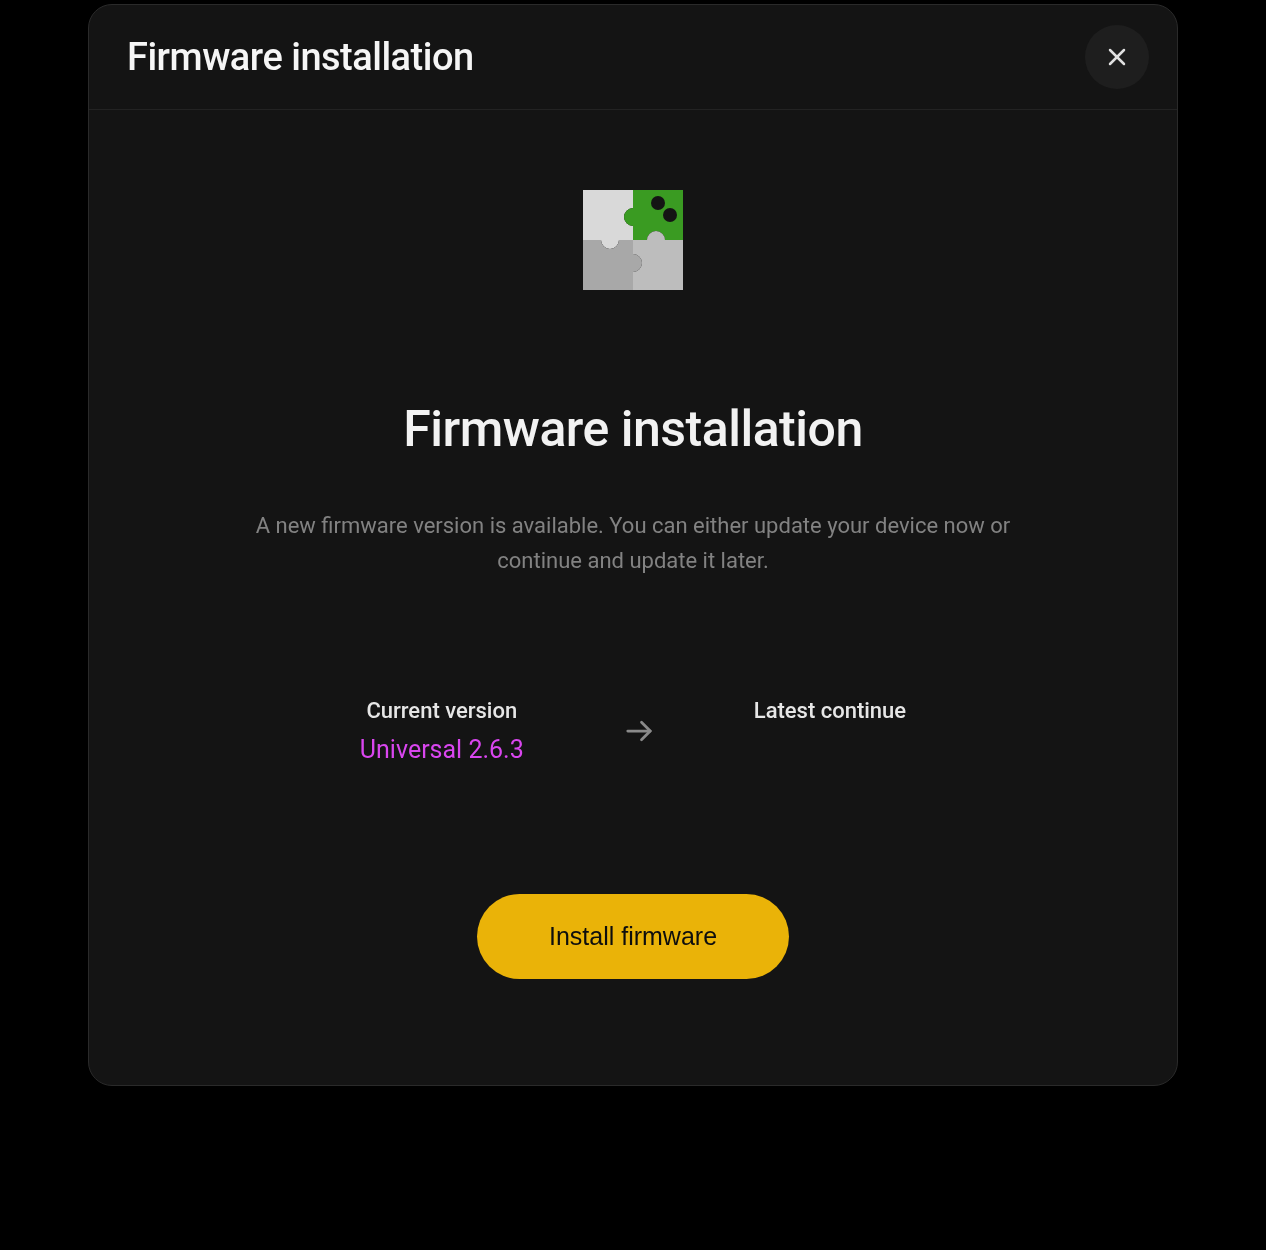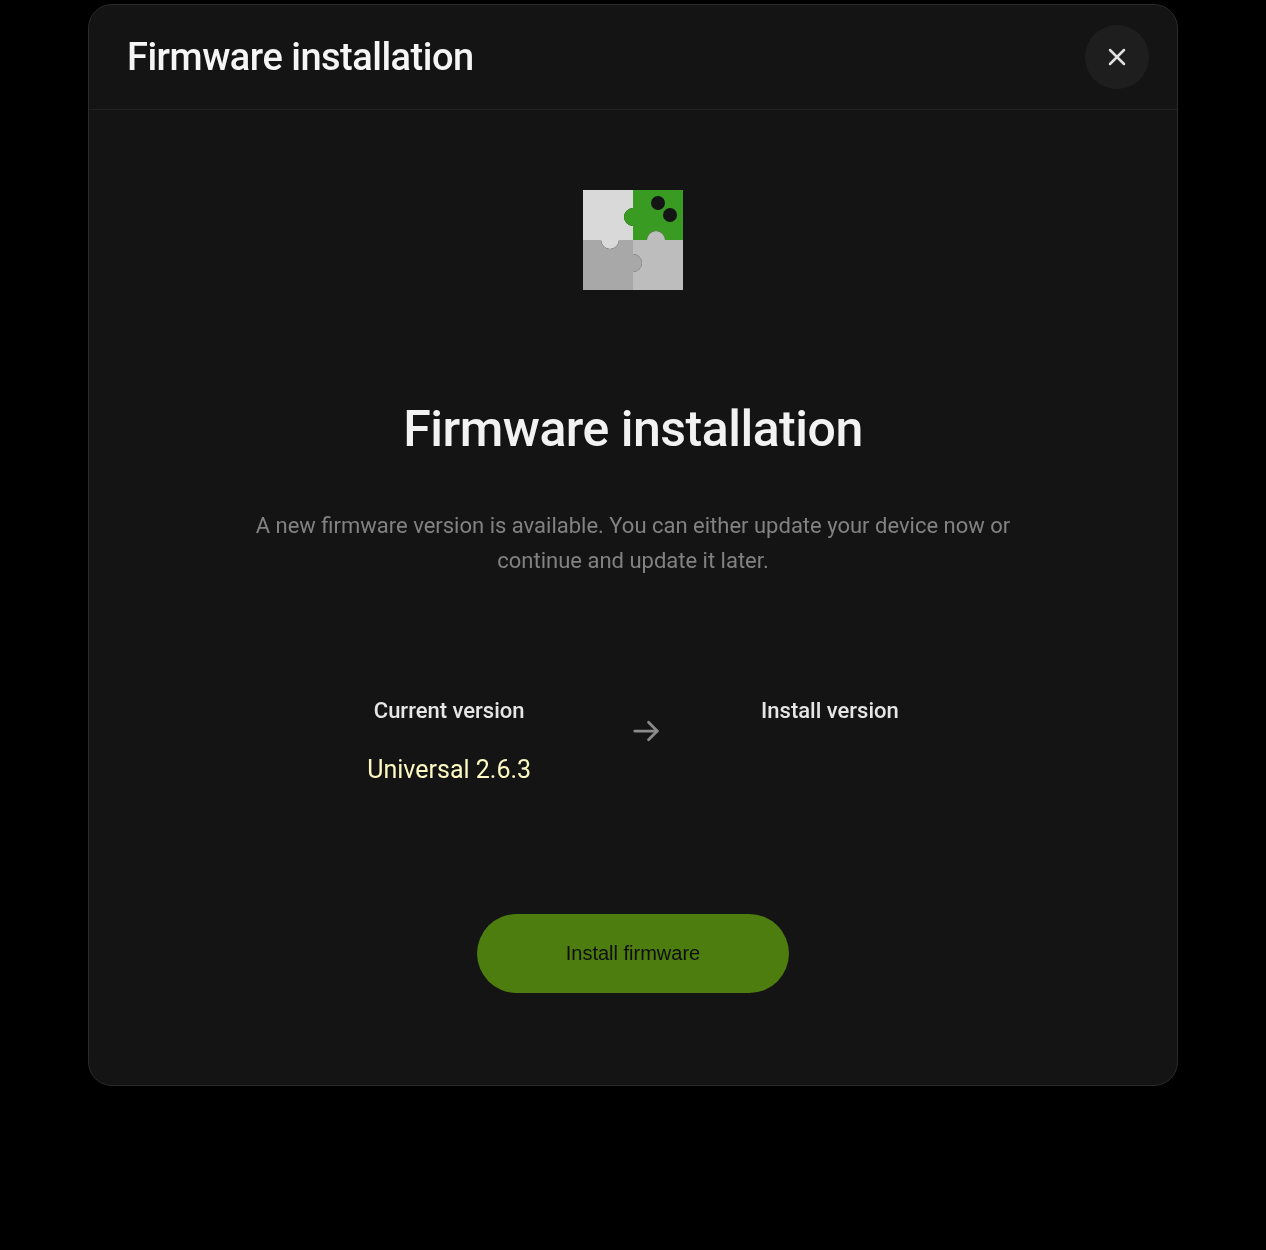--- a/index.html
+++ b/index.html
@@ -90,29 +90,29 @@
       display: flex;
       align-items: flex-start;
       justify-content: center;
       gap: 100px;
       margin-bottom: 130px;
     }
     .version-block {
       display: flex;
       flex-direction: column;
       align-items: center;
-      gap: 32px;
+      gap: 12px;
     }
     .version-label {
       color: #e6e6e6;
       font-size: 22px;
       font-weight: 500;
     }
     .version-value-current {
-      color: #fef9c3;
+      color: #d946ef;
       font-size: 25px;
       font-weight: 400;
     }
     .version-value-latest {
       color: #74d7bb;
       font-size: 25px;
       font-weight: 400;
       padding-bottom: 8px;
       border-bottom: 2px dashed #4a4a4a;
     }
@@ -122,23 +122,23 @@
     .arrow-icon svg {
       width: 30px;
       height: 30px;
       stroke: #8a8a8a;
       stroke-width: 2.2;
       fill: none;
       stroke-linecap: round;
       stroke-linejoin: round;
     }
     .install-button {
-      background: #4d7c0f;
+      background: #eab308;
       color: #0e0e0e;
-      font-size: 20px;
+      font-size: 25px;
       font-weight: 500;
       border: none;
       border-radius: 999px;
       padding: 28px 56px;
       min-width: 312px;
       cursor: pointer;
     }
   </style>
 </head>
 <body>
@@ -192,20 +192,20 @@
       </div>
 
       <div class="arrow-icon">
         <svg viewBox="0 0 24 24">
           <line x1="3" y1="12" x2="21" y2="12"></line>
           <polyline points="14 5 21 12 14 19"></polyline>
         </svg>
       </div>
 
       <div class="version-block">
-        <div class="version-label">Install version</div>
+        <div class="version-label">Latest continue</div>
       </div>
     </div>
 
     <button class="install-button">Install firmware</button>
 
   </div>
 </div>
 
 </body></html>

